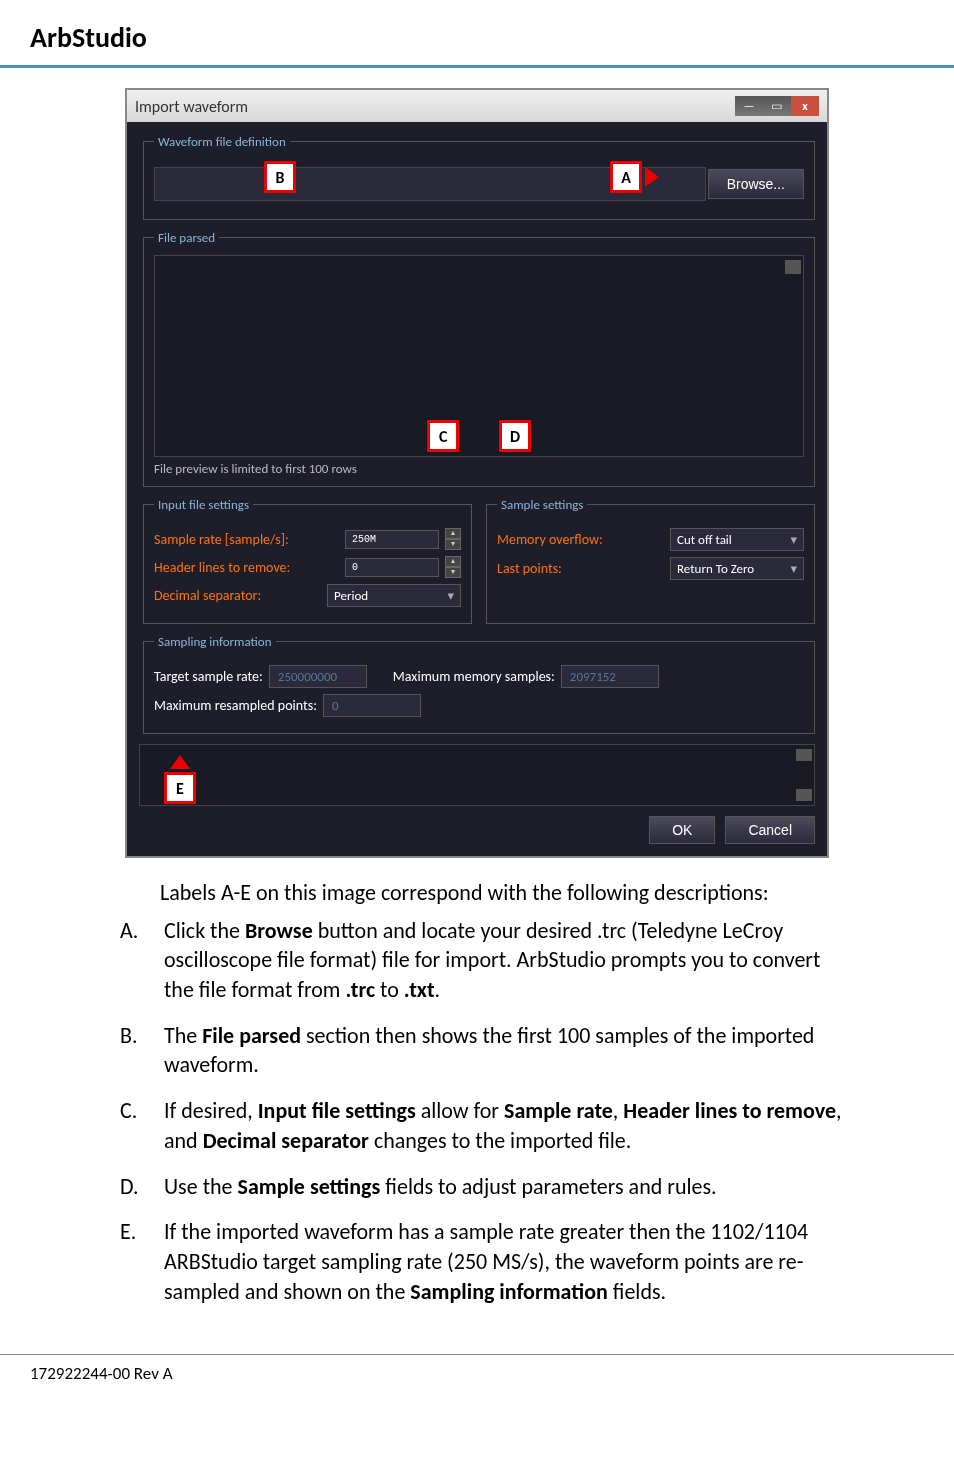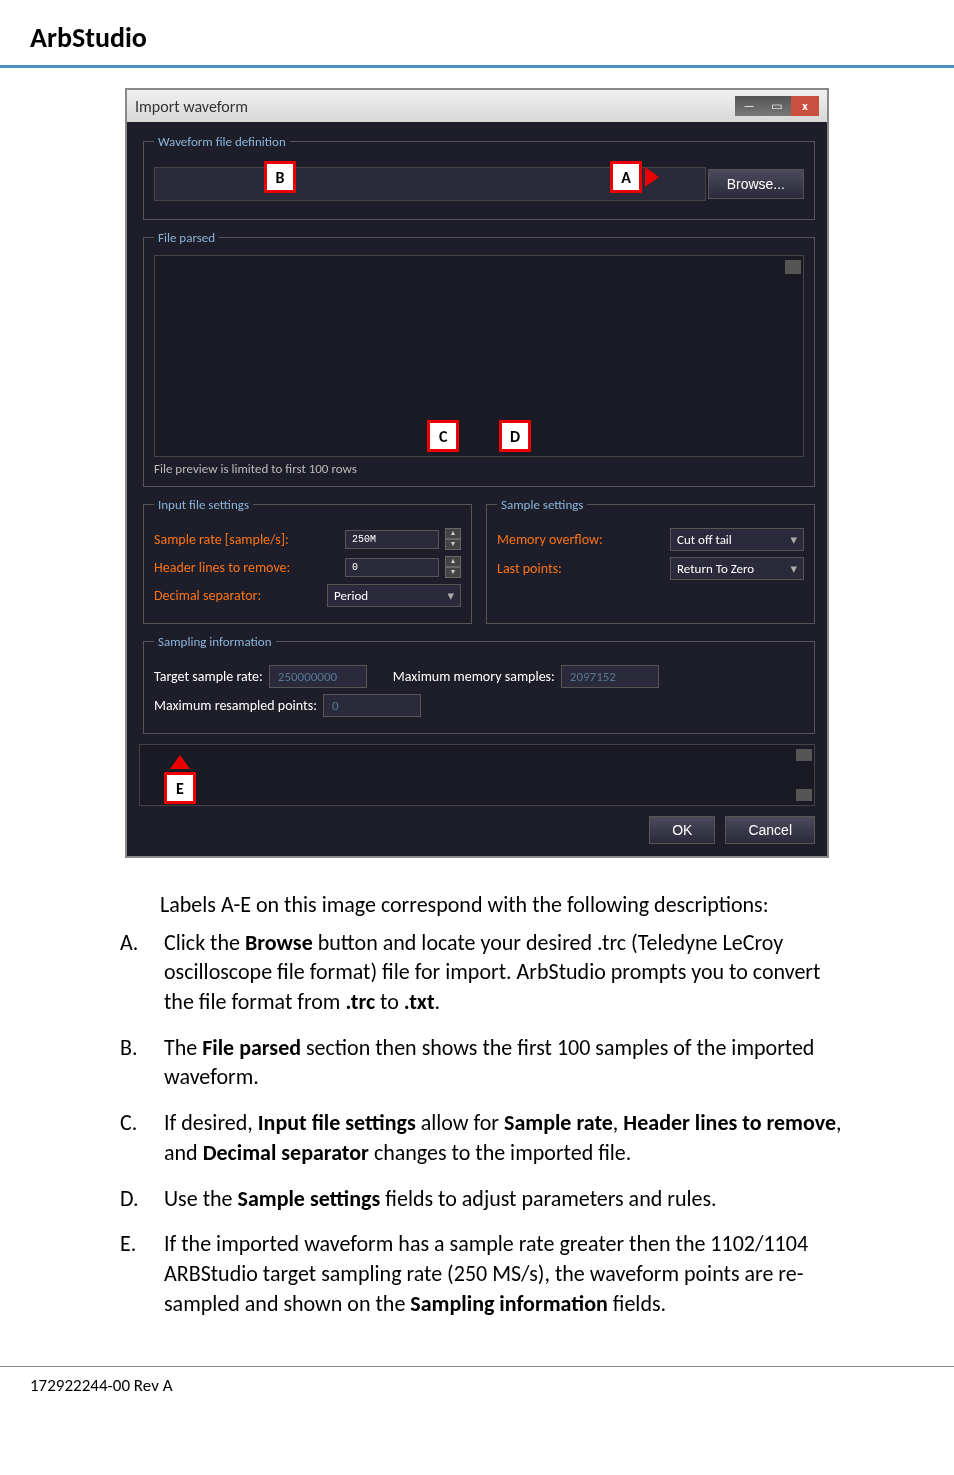--- a/index.html
+++ b/index.html
@@ -227,21 +227,20 @@
       background: linear-gradient(#4a4a5a,#2a2a3a);
       border: 1px solid #555;
       color: #fff;
       padding: 5px 22px;
       font-size: 14px;
     }
     .desc-text {
       font-size: 22px;
       line-height: 1.35;
       padding: 20px 40px 0 100px;
-      margin-top: 12px;
     }
     .desc-list {
       list-style: none;
       padding: 0 40px 0 60px;
       margin: 0;
     }
     .desc-list li {
       font-size: 22px;
       line-height: 1.35;
       padding: 8px 0;

